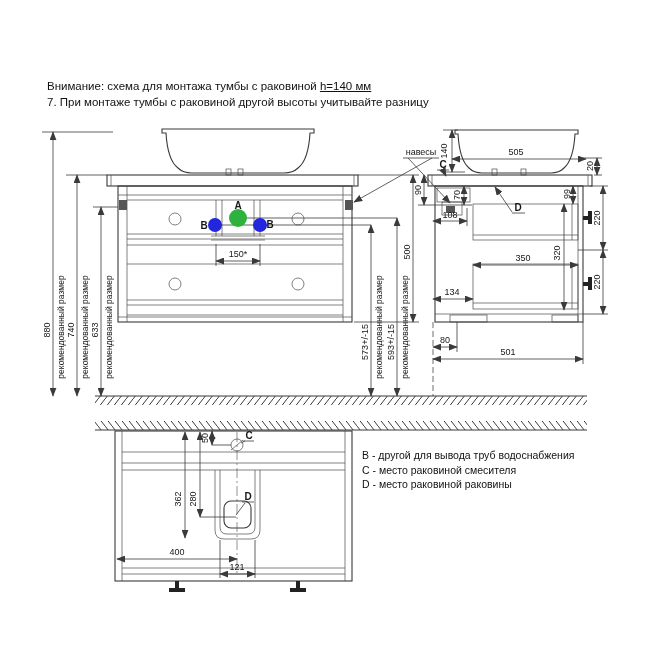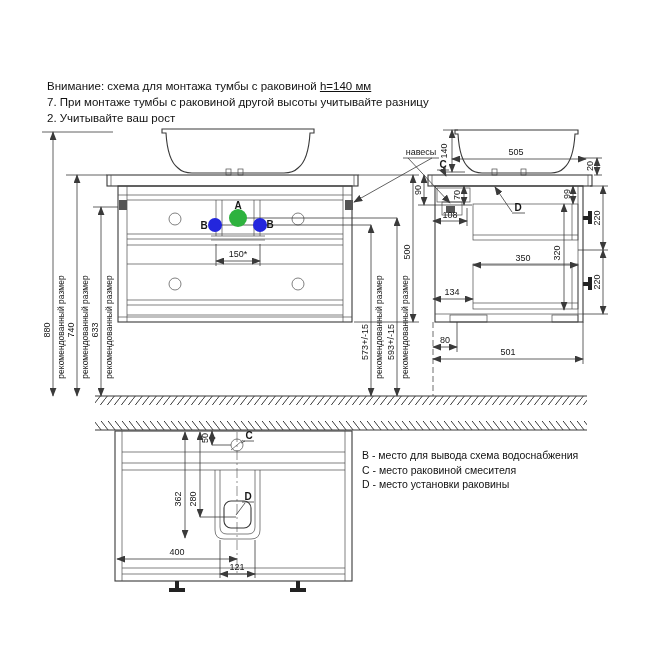--- a/index.html
+++ b/index.html
@@ -23,21 +23,20 @@
   .cl{stroke:#4a4a4a;stroke-width:0.6;fill:none;stroke-dasharray:10 3 2 3;}
 </style>
 </head>
 <body>
 
 <div class="stage">
 
   <div class="header">
     <div><span>Внимание: схема для монтажа тумбы с раковиной </span><span class="uline">h=140 мм</span></div>
     <div>7. При монтаже тумбы с раковиной другой высоты учитывайте разницу</div>
-    <div>2. Учитывайте ваш рост</div>
   </div>
 
   <svg width="650" height="650" viewBox="0 0 650 650">
     <defs>
       <marker id="arw" markerWidth="9" markerHeight="7" refX="8.2" refY="3.5" orient="auto-start-reverse" markerUnits="userSpaceOnUse">
         <path d="M0,0 L9,3.5 L0,7 Z" fill="#3a3a3a"></path>
       </marker>
       <pattern id="hf" width="7" height="9" patternUnits="userSpaceOnUse">
         <line x1="0" y1="9" x2="7" y2="0" stroke="#3a3a3a" stroke-width="1"></line>
       </pattern>
@@ -304,18 +303,18 @@
         <text class="d9" x="177" y="543" text-anchor="middle">400</text>
         <line class="dim" x1="220" y1="528" x2="220" y2="566"></line>
         <line class="dim" x1="255" y1="528" x2="255" y2="566"></line>
         <line class="dim" x1="220" y1="562" x2="255" y2="562" marker-start="url(#arw)" marker-end="url(#arw)"></line>
         <text class="d9" x="237" y="558" text-anchor="middle">121</text>
       </g>
     </g>
   </svg>
 
   <div class="legend">
-    <div>B - место для вывода схема водоснабжения</div>
+    <div>B - другой для вывода труб водоснабжения</div>
     <div>C - место раковиной смесителя</div>
-    <div>D - место установки раковины</div>
+    <div>D - место раковиной раковины</div>
   </div>
 
 </div>
 
 </body></html>

